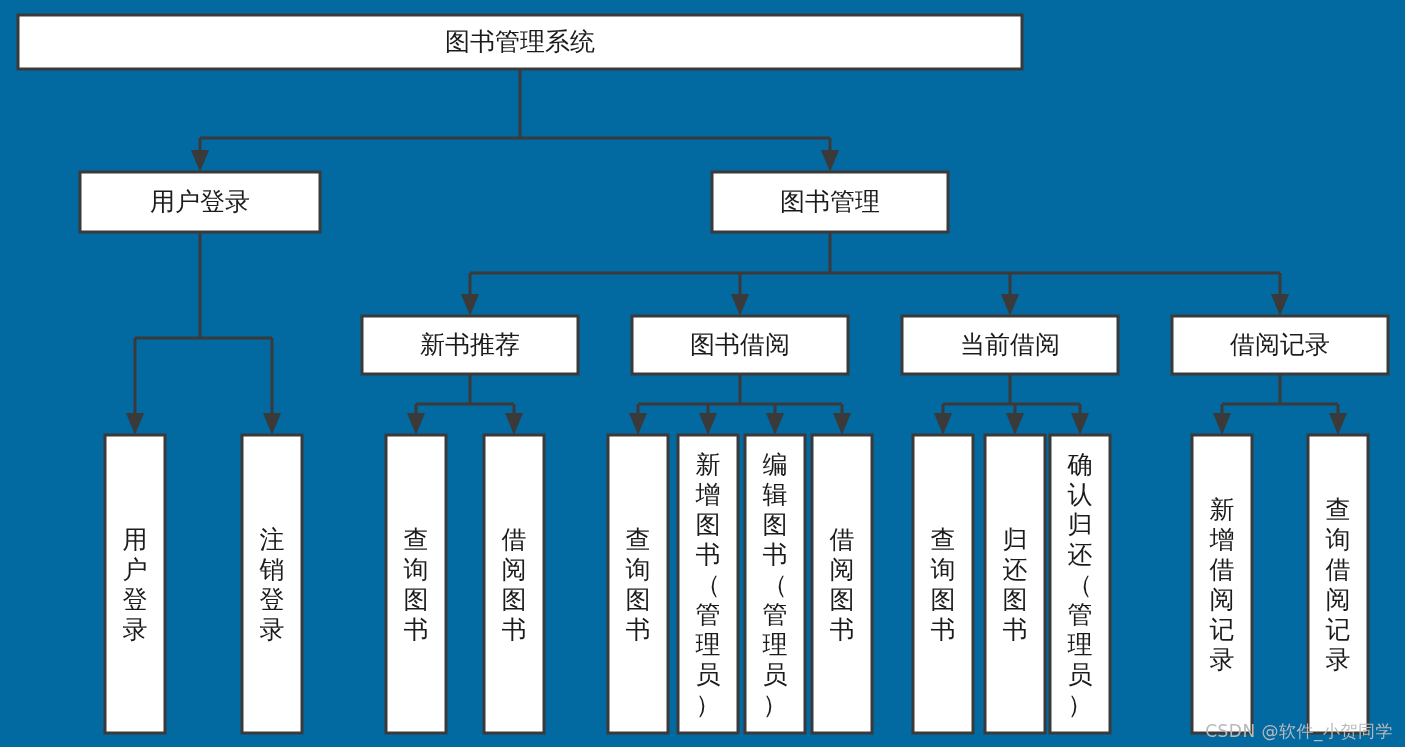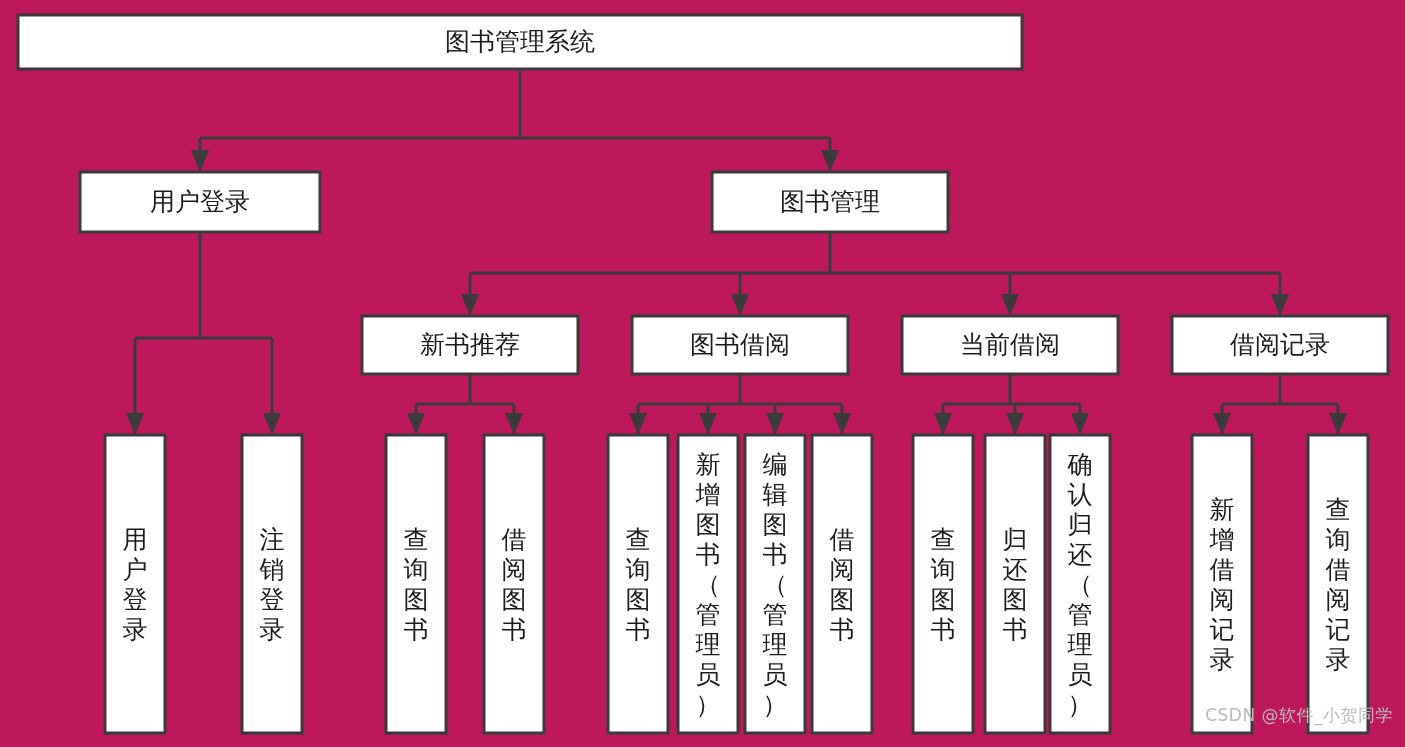--- a/index.html
+++ b/index.html
@@ -11,21 +11,21 @@
   body {
     font-family: "DejaVu Sans", "Liberation Sans", sans-serif;
     width: 1405px;
     height: 747px;
     overflow: hidden;
   }
   #diagram-root {
     position: relative;
     width: 1405px;
     height: 747px;
-    background: #be185d;
+    background: #0369a1;
   }
   svg.diagram-canvas {
     position: absolute;
     inset: 0;
     width: 1405px;
     height: 747px;
     display: block;
   }
   .node-box {
     fill: #ffffff;
@@ -51,21 +51,21 @@
   }
   .node-label-vertical {
     fill: #1b1b1b;
     font-family: "DejaVu Sans", "Liberation Sans", sans-serif;
     font-size: 25px;
     text-anchor: middle;
   }
   .watermark-text {
     position: absolute;
     right: 12px;
-    bottom: 20px;
+    bottom: 4px;
     font-family: "DejaVu Sans", "Liberation Sans", sans-serif;
     font-size: 17px;
     color: #b9b9b9;
     letter-spacing: 0.5px;
     white-space: nowrap;
     user-select: none;
   }
 </style>
 </head>
 <body>

